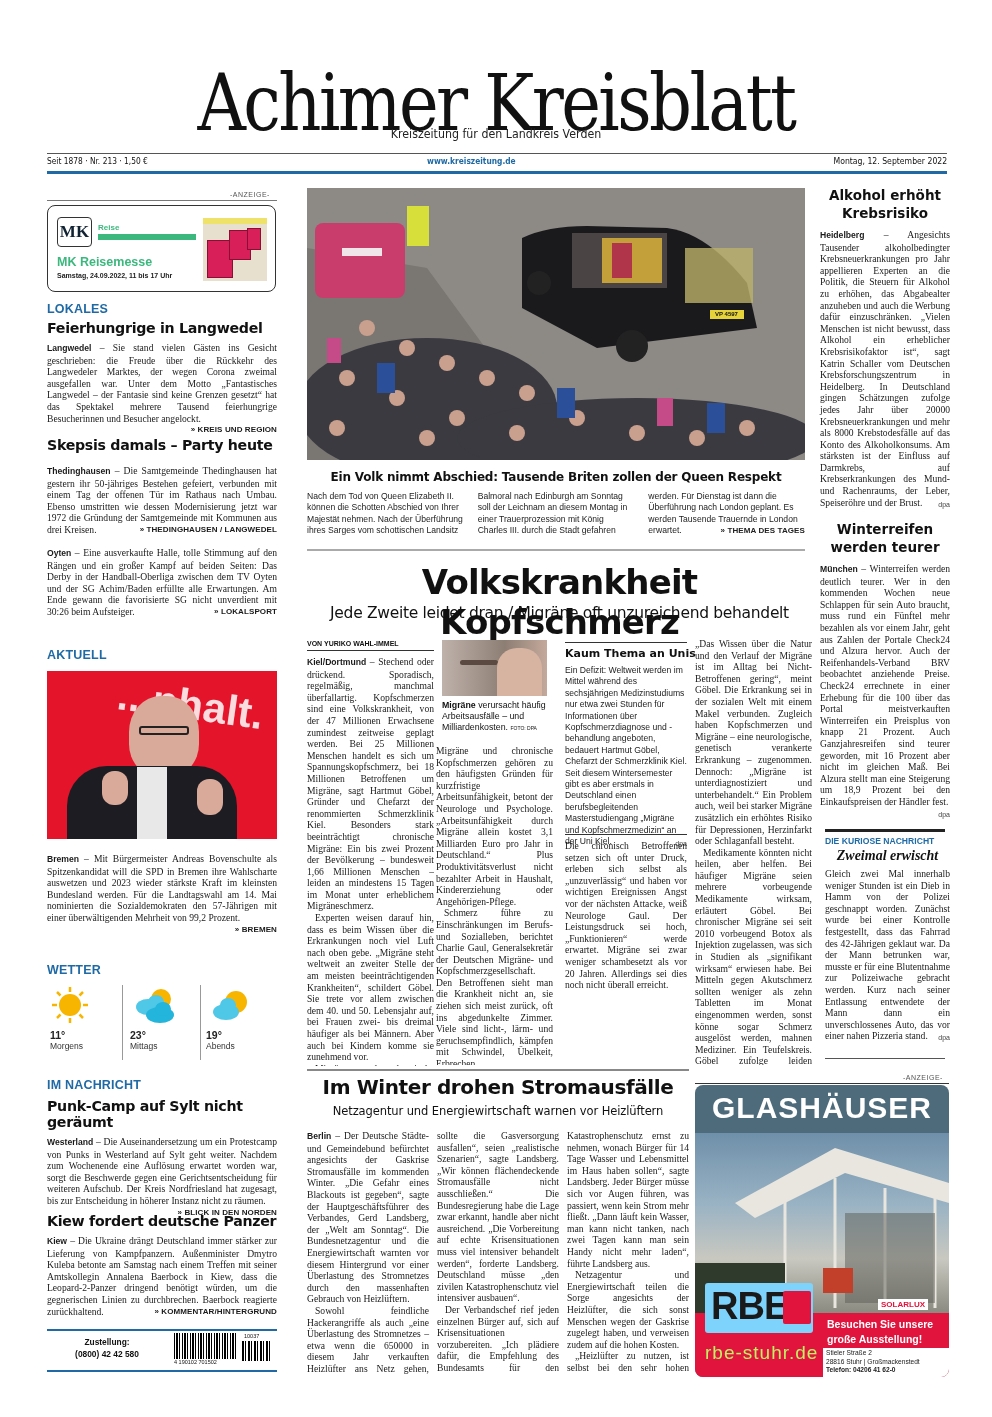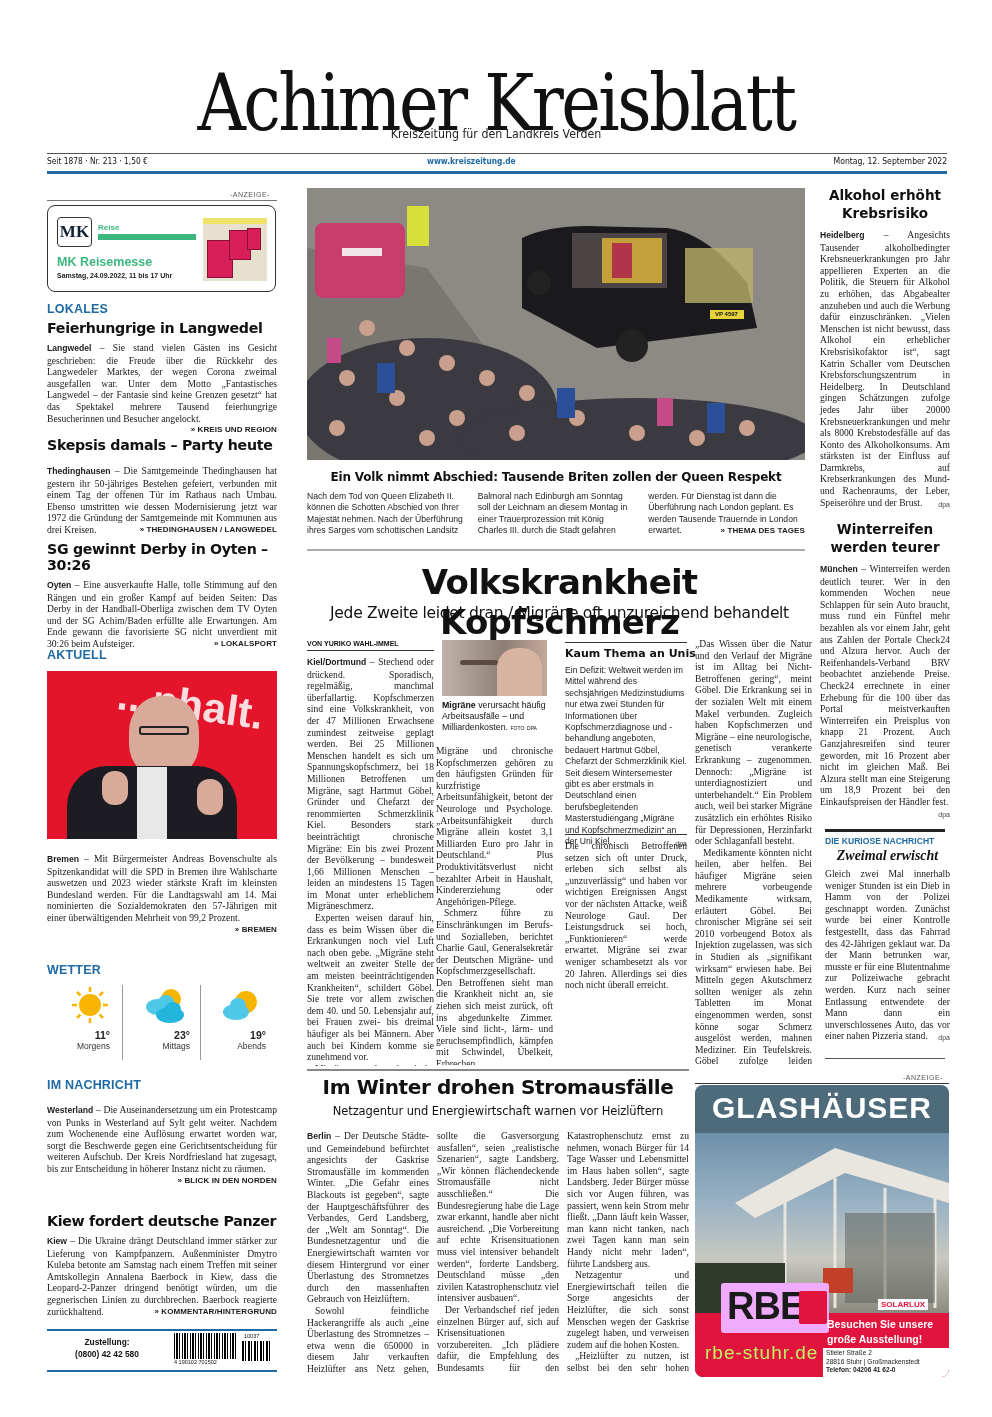--- a/index.html
+++ b/index.html
@@ -32,21 +32,21 @@
 #mktitle{left:57px;top:255px;font-family:"Liberation Sans",sans-serif;font-weight:bold;font-size:12.5px;color:#3cb87e}
 #mkdate{left:57px;top:272px;font-family:"Liberation Sans",sans-serif;font-weight:bold;font-size:7px;color:#222}
 #mkimg{left:203px;top:218px;width:64px;height:63px;background:linear-gradient(#eee26a 0 10%,#e8e0cf 10%);overflow:hidden}
 #mkimg .chair{position:absolute;background:#d81f5a;border:1px solid #8a0f37}
 
 #queenphoto{left:307px;top:188px;width:498px;height:272px;overflow:hidden;background:#6f6c68}
 #bovphoto{left:47px;top:671px;width:230px;height:168px;overflow:hidden;background:#e4142a}
 #migphoto{left:442px;top:640px;width:105px;height:56px;overflow:hidden;background:#9c8b80}
 #glasad{left:695px;top:1085px;width:254px;height:292px;border-radius:8px;overflow:hidden;background:#4e6b7b}
 .col3{column-count:3;column-gap:12px}
-.weather-item{position:absolute;text-align:right;font-family:"Liberation Sans",sans-serif;width:60px}
+.weather-item{position:absolute;text-align:left;font-family:"Liberation Sans",sans-serif;width:60px}
 .weather-item .t{font-size:10.5px;font-weight:bold;color:#222}
 .weather-item .l{font-size:8.5px;color:#333}
 .vdiv{position:absolute;width:1px;background:#999}
 </style>
 </head>
 <body>
 
 <div class="abs" id="masthead">Achimer Kreisblatt</div>
 <div class="abs" id="tagline">Kreiszeitung für den Landkreis Verden</div>
 <div class="abs" id="topline"></div>
@@ -77,21 +77,20 @@
   <div class="h2">Feierhungrige in Langwedel</div>
   <div class="body-txt" style="margin-top:6px"><b>Langwedel</b> <span>– Sie stand vielen Gästen ins Gesicht geschrieben: die Freude über die Rückkehr des Langwedeler Marktes, der wegen Corona zweimal ausgefallen war. Unter dem Motto „Fantastisches Langwedel – der Fantasie sind keine Grenzen gesetzt“ hat das Spektakel mehrere Tausend feierhungrige Besucherinnen und Besucher angelockt.</span> <span class="ref">KREIS UND REGION</span></div>
 </div>
 
 <div class="abs" style="left:47px;top:437px;width:230px">
   <div class="h2">Skepsis damals – Party heute</div>
   <div class="body-txt" style="margin-top:12px"><b>Thedinghausen</b> <span>– Die Samtgemeinde Thedinghausen hat gestern ihr 50-jähriges Bestehen gefeiert, verbunden mit einem Tag der offenen Tür im Rathaus nach Umbau. Ebenso umstritten wie dessen Modernisierung jetzt war 1972 die Gründung der Samtgemeinde mit Kommunen aus drei Kreisen.</span> <span class="ref">THEDINGHAUSEN / LANGWEDEL</span></div>
 </div>
 
 <div class="abs" style="left:47px;top:541px;width:230px">
-  <div class="h2">SG gewinnt Derby in Oyten – 30:26</div>
   <div class="body-txt" style="margin-top:6px"><b>Oyten</b> <span>– Eine ausverkaufte Halle, tolle Stimmung auf den Rängen und ein großer Kampf auf beiden Seiten: Das Derby in der Handball-Oberliga zwischen dem TV Oyten und der SG Achim/Baden erfüllte alle Erwartungen. Am Ende gewann die favorisierte SG nicht unverdient mit 30:26 beim Aufsteiger.</span> <span class="ref">LOKALSPORT</span></div>
 </div>
 
 <div class="abs section" style="left:47px;top:648px">AKTUELL</div>
 <div class="abs" id="bovphoto">
   <div class="abs sans" style="left:70px;top:10px;color:#fff;font-weight:bold;font-size:42px;opacity:.85;transform:rotate(8deg)">...nhalt.</div>
   <div class="abs" style="left:82px;top:25px;width:70px;height:80px;border-radius:45% 45% 40% 40%;background:#d9a99a"></div>
   <div class="abs" style="left:92px;top:55px;width:50px;height:9px;border:2px solid #222;border-radius:3px"></div>
   <div class="abs" style="left:20px;top:95px;width:170px;height:80px;border-radius:40px 40px 0 0;background:#1c1c22"></div>
   <div class="abs" style="left:90px;top:96px;width:30px;height:72px;background:#e8e8e8"></div>
@@ -149,20 +148,21 @@
           <ellipse cx="22" cy="20" rx="8" ry="7"></ellipse>
         </g>
     </svg>
     <div class="t">19°</div>
     <div class="l">Abends</div>
   </div>
 </div>
 
 <div class="abs section" style="left:47px;top:1078px">IM NACHRICHT</div>
 <div class="abs" style="left:47px;top:1098px;width:230px">
+  <div class="h2">Punk-Camp auf Sylt nicht geräumt</div>
   <div class="body-txt" style="margin-top:6px"><b>Westerland</b> <span>– Die Auseinandersetzung um ein Protestcamp von Punks in Westerland auf Sylt geht weiter. Nachdem zum Wochenende eine Auflösung erwartet worden war, sorgt die Beschwerde gegen eine Gerichtsentscheidung für weiteren Aufschub. Der Kreis Nordfriesland hat zugesagt, bis zur Entscheidung in höherer Instanz nicht zu räumen.</span> <span class="ref">BLICK IN DEN NORDEN</span></div>
 </div>
 <div class="abs" style="left:47px;top:1213px;width:230px">
   <div class="h2">Kiew fordert deutsche Panzer</div>
   <div class="body-txt" style="margin-top:6px"><b>Kiew</b> <span>– Die Ukraine drängt Deutschland immer stärker zur Lieferung von Kampfpanzern. Außenminister Dmytro Kuleba betonte am Samstag nach einem Treffen mit seiner Amtskollegin Annalena Baerbock in Kiew, dass die Leopard-2-Panzer dringend benötigt würden, um die gegnerischen Linien zu durchbrechen. Baerbock reagierte zurückhaltend.</span> <span class="ref">KOMMENTAR/HINTERGRUND</span></div>
 </div>
 
 <div class="rule" style="left:47px;top:1329px;width:230px;background:#1f6aa5;height:1.5px"></div>
 <div class="abs sans" style="left:62px;top:1336px;width:90px;text-align:center;font-size:8.4px;font-weight:bold;line-height:12px">
   <div>Zustellung:</div>
@@ -313,21 +313,21 @@
           <line x1="190" y1="55" x2="190" y2="175"></line>
           <line x1="240" y1="65" x2="240" y2="175"></line>
         </g>
       <rect x="150" y="80" width="90" height="90" fill="#5a5c56" opacity=".5"></rect>
       <rect x="128" y="135" width="30" height="25" fill="#c2402a"></rect>
       <rect x="0" y="130" width="90" height="50" fill="#2f3a2c"></rect>
     </svg>
   </div>
   <div class="abs sans" style="left:183px;top:214px;background:#fff;color:#e0143c;font-weight:bold;font-size:8px;padding:1px 3px">SOLARLUX</div>
   <div class="abs" style="left:0;top:228px;width:254px;height:64px;background:#e0143c"></div>
-  <div class="abs" style="left:26px;top:198px;width:108px;height:50px;background:#f0abfc;border-radius:3px">
+  <div class="abs" style="left:10px;top:198px;width:108px;height:50px;background:#7dd3fc;border-radius:3px">
     <div class="abs sans" style="left:6px;top:2px;font-weight:bold;font-size:38px;color:#1a1a1a;letter-spacing:-1px">RBE</div>
     <div class="abs" style="left:78px;top:8px;width:28px;height:33px;background:#e0143c;border-radius:2px"></div>
   </div>
   <div class="abs sans" style="left:10px;top:257px;color:#bef264;font-size:19px;letter-spacing:1px">rbe-stuhr.de</div>
   <div class="abs sans" style="left:132px;top:232px;width:118px;color:#fff;font-weight:bold;font-size:10.5px;line-height:15px">Besuchen Sie unsere große Ausstellung!</div>
   <div class="abs sans" style="left:128px;top:263px;width:126px;height:29px;background:#fff;padding:1px 3px;font-size:6.6px;line-height:8.5px;color:#222">
     <div>Stieler Straße 2</div>
     <div>28816 Stuhr | Großmackenstedt</div>
     <div style="font-weight:bold">Telefon: 04206 41 62-0</div>
   </div>

